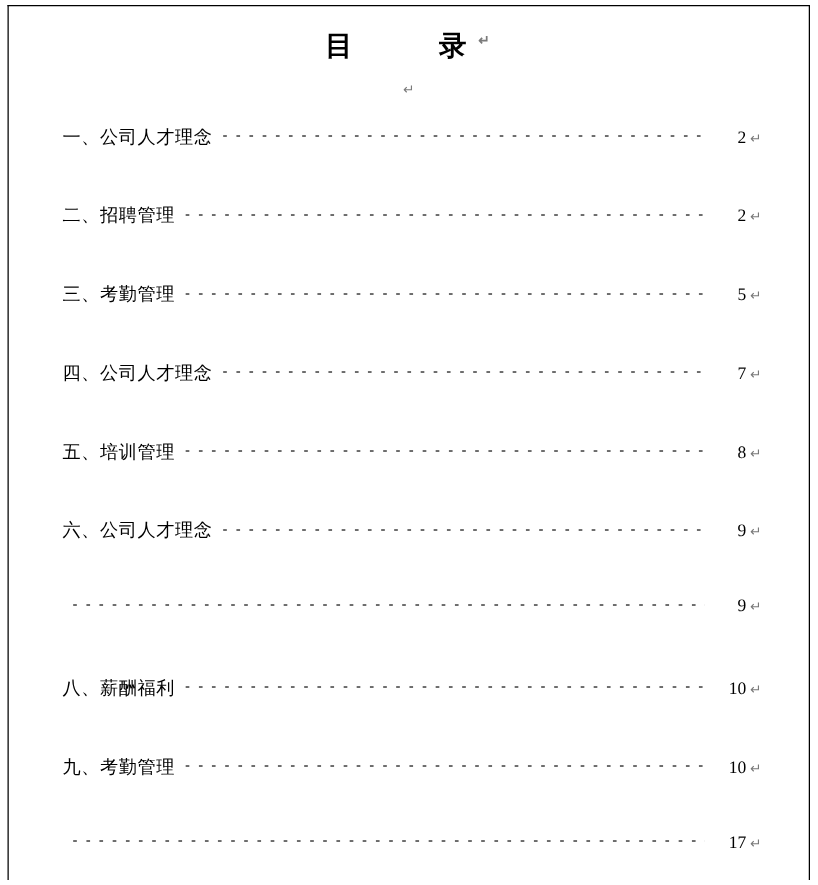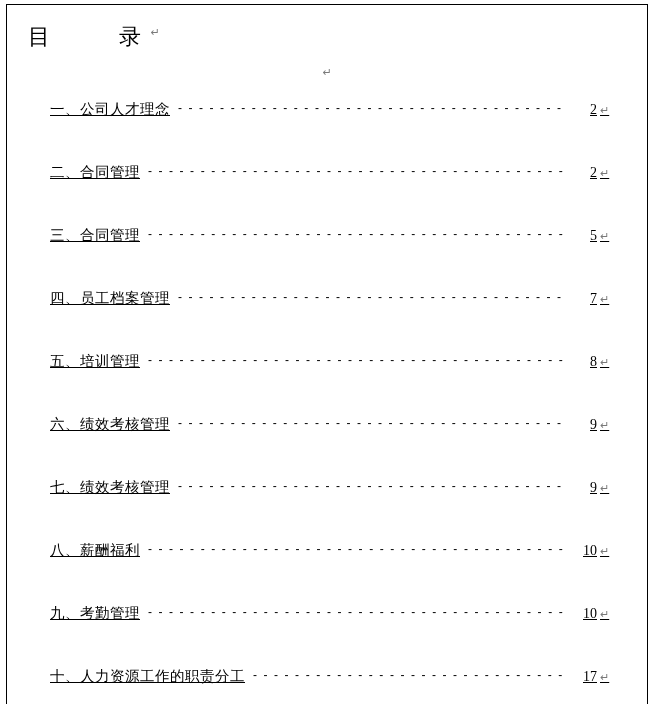--- a/index.html
+++ b/index.html
@@ -41,23 +41,23 @@
   }
   .page-right-rule {
     position: absolute;
     top: 4px;
     right: 6px;
     width: 1px;
     height: 700px;
     background: #000000;
   }
   .doc-title {
-    text-align: left;
+    text-align: center;
     font-size: 22px;
-    font-weight: normal;
+    font-weight: bold;
     letter-spacing: 2px;
     padding-top: 22px;
     font-family: "Liberation Serif", "DejaVu Serif", serif;
     position: relative;
   }
   .doc-title .t-char {
     display: inline-block;
   }
   .doc-title .t-gap {
     display: inline-block;
@@ -77,21 +77,20 @@
   .toc {
     margin-top: 8px;
     padding: 0 12px 0 22px;
   }
   .toc-entry {
     display: flex;
     align-items: baseline;
     height: 63px;
     font-size: 14.5px;
     white-space: nowrap;
-    text-decoration: underline;
   }
   .toc-label {
     flex: 0 0 auto;
     font-family: "Liberation Serif", "DejaVu Serif", serif;
     letter-spacing: 0.5px;
   }
   .toc-leader {
     flex: 1 1 auto;
     margin: 0 7px 0 8px;
     position: relative;
@@ -146,66 +145,65 @@
     <div class="toc-entry">
       <span class="toc-label">一、公司人才理念</span>
       <span class="toc-leader">
           <span>- - - - - - - - - - - - - - - - - - - - - - - - - - - - - - - - - - - - - - - - - - - - - - - - - - - - - - - - - - - - - -</span>
         </span>
       <span class="toc-page">2</span>
       <span class="toc-mark pilcrow">↵</span>
     </div>
 
     <div class="toc-entry">
-      <span class="toc-label">二、合同管理</span>
+      <span class="toc-label">二、招聘管理</span>
       <span class="toc-leader">
           <span>- - - - - - - - - - - - - - - - - - - - - - - - - - - - - - - - - - - - - - - - - - - - - - - - - - - - - - - - - - - - - -</span>
         </span>
       <span class="toc-page">2</span>
       <span class="toc-mark pilcrow">↵</span>
     </div>
 
     <div class="toc-entry">
-      <span class="toc-label">三、合同管理</span>
+      <span class="toc-label">三、考勤管理</span>
       <span class="toc-leader">
           <span>- - - - - - - - - - - - - - - - - - - - - - - - - - - - - - - - - - - - - - - - - - - - - - - - - - - - - - - - - - - - - -</span>
         </span>
       <span class="toc-page">5</span>
       <span class="toc-mark pilcrow">↵</span>
     </div>
 
     <div class="toc-entry">
-      <span class="toc-label">四、员工档案管理</span>
+      <span class="toc-label">四、公司人才理念</span>
       <span class="toc-leader">
           <span>- - - - - - - - - - - - - - - - - - - - - - - - - - - - - - - - - - - - - - - - - - - - - - - - - - - - - - - - - - - - - -</span>
         </span>
       <span class="toc-page">7</span>
       <span class="toc-mark pilcrow">↵</span>
     </div>
 
     <div class="toc-entry">
       <span class="toc-label">五、培训管理</span>
       <span class="toc-leader">
           <span>- - - - - - - - - - - - - - - - - - - - - - - - - - - - - - - - - - - - - - - - - - - - - - - - - - - - - - - - - - - - - -</span>
         </span>
       <span class="toc-page">8</span>
       <span class="toc-mark pilcrow">↵</span>
     </div>
 
     <div class="toc-entry">
-      <span class="toc-label">六、绩效考核管理</span>
+      <span class="toc-label">六、公司人才理念</span>
       <span class="toc-leader">
           <span>- - - - - - - - - - - - - - - - - - - - - - - - - - - - - - - - - - - - - - - - - - - - - - - - - - - - - - - - - - - - - -</span>
         </span>
       <span class="toc-page">9</span>
       <span class="toc-mark pilcrow">↵</span>
     </div>
 
     <div class="toc-entry">
-      <span class="toc-label">七、绩效考核管理</span>
       <span class="toc-leader">
           <span>- - - - - - - - - - - - - - - - - - - - - - - - - - - - - - - - - - - - - - - - - - - - - - - - - - - - - - - - - - - - - -</span>
         </span>
       <span class="toc-page">9</span>
       <span class="toc-mark pilcrow">↵</span>
     </div>
 
     <div class="toc-entry">
       <span class="toc-label">八、薪酬福利</span>
       <span class="toc-leader">
@@ -218,21 +216,20 @@
     <div class="toc-entry">
       <span class="toc-label">九、考勤管理</span>
       <span class="toc-leader">
           <span>- - - - - - - - - - - - - - - - - - - - - - - - - - - - - - - - - - - - - - - - - - - - - - - - - - - - - - - - - - - - - -</span>
         </span>
       <span class="toc-page">10</span>
       <span class="toc-mark pilcrow">↵</span>
     </div>
 
     <div class="toc-entry">
-      <span class="toc-label">十、人力资源工作的职责分工</span>
       <span class="toc-leader">
           <span>- - - - - - - - - - - - - - - - - - - - - - - - - - - - - - - - - - - - - - - - - - - - - - - - - - - - - - - - - - - - - -</span>
         </span>
       <span class="toc-page">17</span>
       <span class="toc-mark pilcrow">↵</span>
     </div>
 
   </div>
 </div>
 

